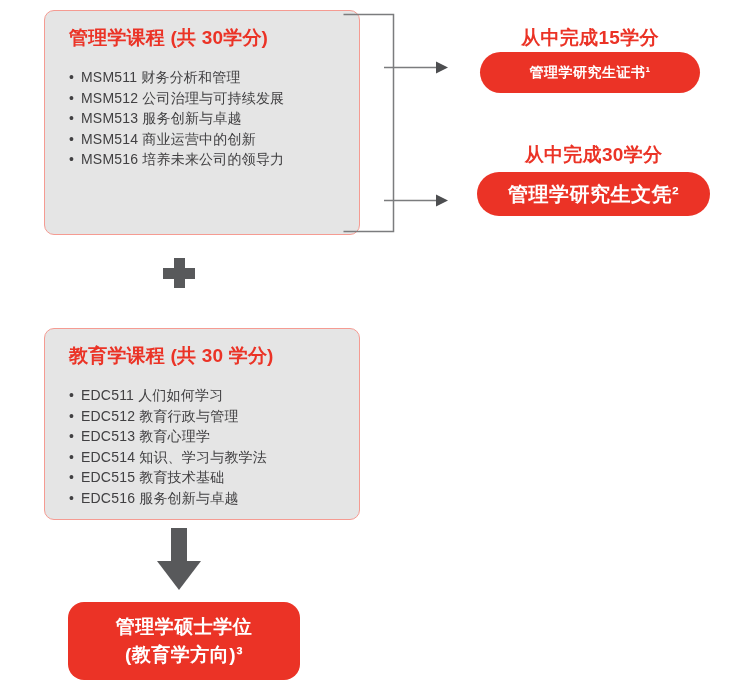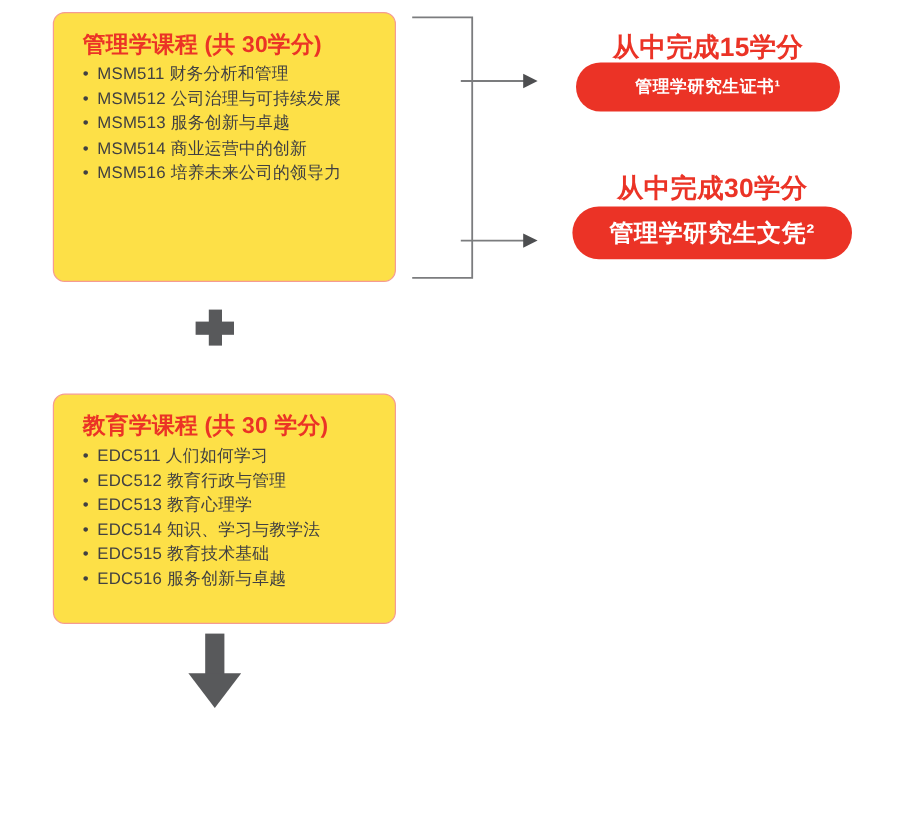--- a/index.html
+++ b/index.html
@@ -20,38 +20,39 @@
     position: relative;
     width: 748px;
     height: 687px;
     background: #ffffff;
     overflow: hidden;
   }
   
   .course-box {
     position: absolute;
     left: 44px;
-    width: 286px;
+    width: 316px;
     border: 1px solid var(--box-border);
     border-radius: 10px;
-    background: #fde047;
+    background: #e5e5e5;
     padding: 14px 22px 0 24px;
   }
   .box1 { top: 10px; height: 225px; }
   .box2 { top: 328px; height: 192px; }
   .box-title {
     color: var(--brand-red);
     font-size: 19px;
     font-weight: 700;
     line-height: 26px;
     letter-spacing: 0.2px;
     white-space: nowrap;
   }
   .course-list {
     list-style: none;
+    margin-top: 16px;
   }
   .course-list li {
     font-size: 14px;
     line-height: 20.5px;
     color: var(--text-dark);
     letter-spacing: 0.2px;
     padding-left: 12px;
     position: relative;
     white-space: nowrap;
   }
@@ -72,21 +73,21 @@
   .bracket path, .bracket line {
     stroke: var(--line-gray);
     stroke-width: 1.5;
     fill: none;
   }
   .bracket polygon { fill: var(--arrowhead-gray); }
   
   .outcome-label {
     position: absolute;
     color: var(--brand-red);
-    font-size: 22px;
+    font-size: 19px;
     font-weight: 700;
     text-align: center;
     letter-spacing: 0.3px;
     white-space: nowrap;
   }
   .label1 { left: 480px; top: 25px; width: 220px; }
   .label2 { left: 477px; top: 142px; width: 233px; }
   .pill {
     position: absolute;
     background: var(--brand-red);
@@ -197,14 +198,18 @@
       <li>EDC515 教育技术基础</li>
       <li>EDC516 服务创新与卓越</li>
     </ul>
   </div>
 
   <svg class="down-arrow" viewBox="0 0 58 65" xmlns="http://www.w3.org/2000/svg">
     <rect x="21" y="1" width="16" height="35"></rect>
     <polygon points="7,34 51,34 29,63"></polygon>
   </svg>
 
+  <div class="award-box">
+    <div>管理学硕士学位</div>
+    <div>(教育学方向)³</div>
+  </div>
 
 </div>
 
 </body></html>

